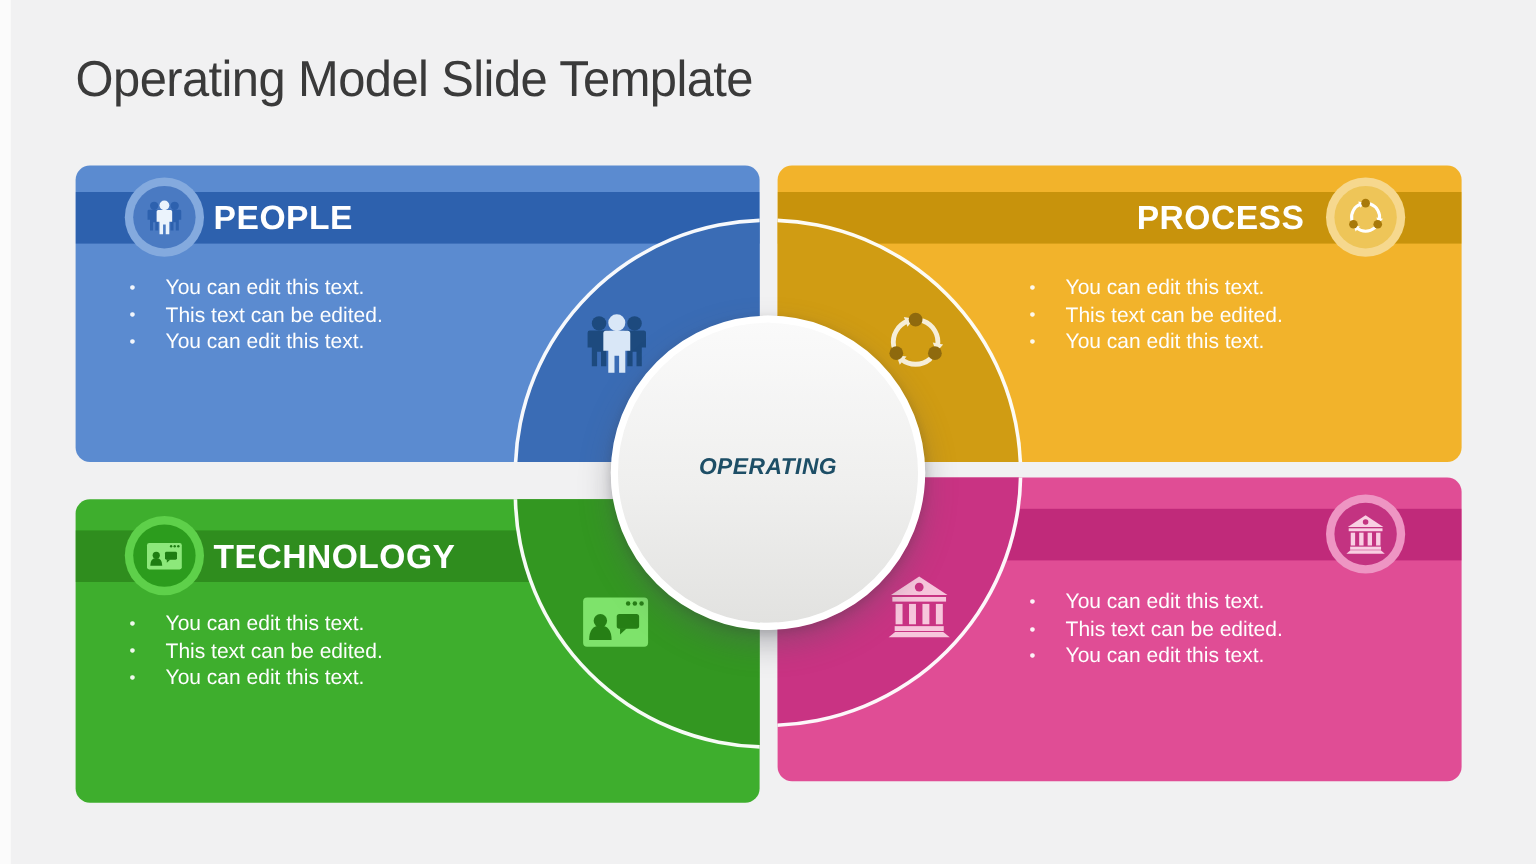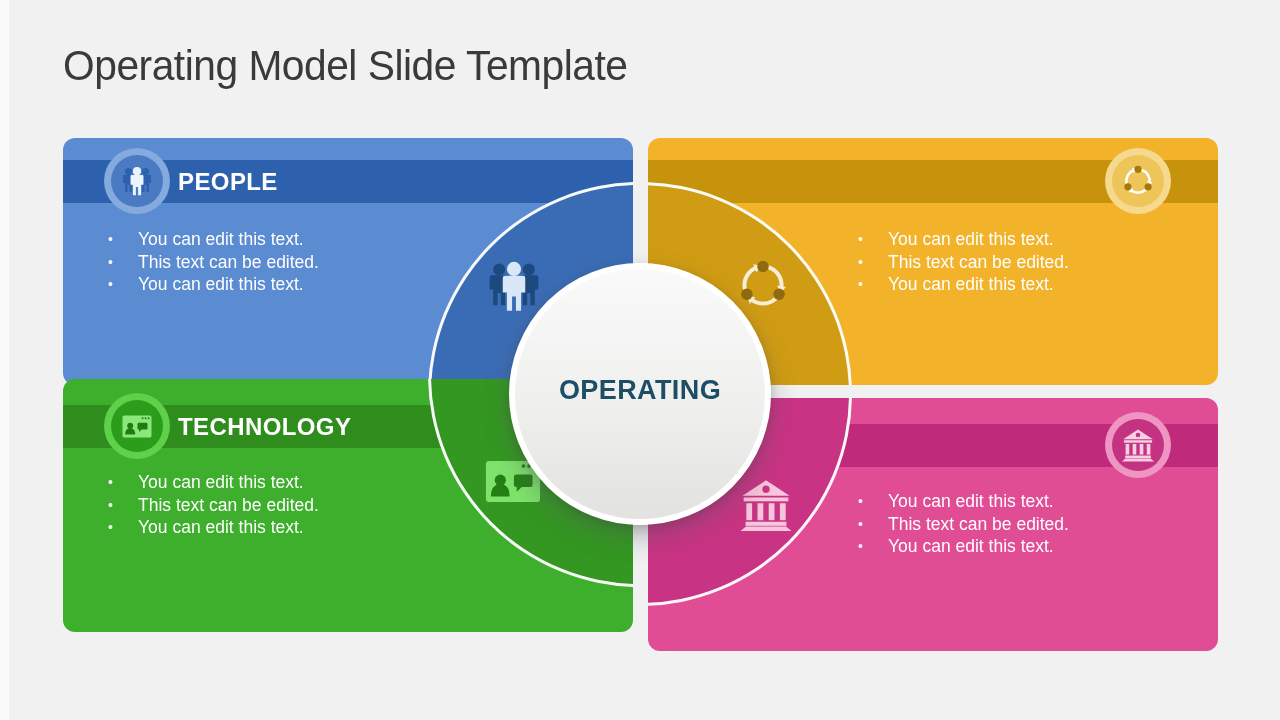--- a/index.html
+++ b/index.html
@@ -16,38 +16,38 @@
     position:absolute; left:63px; top:42px;
     font-size:42px; font-weight:500; color:#3a3a3a;
     letter-spacing:-0.5px; transform:scaleX(.97); transform-origin:left center;
     white-space:nowrap;
   }
 
   
   .card { position:absolute; border-radius:12px; overflow:hidden; background:var(--body); }
   .card-people      { left:63px;  top:138px; width:570px; height:247px; }
   .card-process     { left:648px; top:138px; width:570px; height:247px; }
-  .card-technology  { left:63px;  top:379px; width:570px; height:253px; }
+  .card-technology  { left:63px;  top:416px; width:570px; height:253px; }
   .card-governance  { left:648px; top:398px; width:570px; height:253px; }
 
   .band { position:absolute; left:0; right:0; height:43px; background:var(--band); }
   .row1 .band { top:22px; } .row2 .band { top:26px; }
 
   .disc {
     position:absolute; width:424px; height:424px; border-radius:50%;
     background:var(--disc); border:3px solid rgba(255,255,255,.96);
   }
   .card-people     .disc { left:365px;  top:44px; }
   .card-process    .disc { left:-220px; top:44px; }
   .card-technology .disc { left:365px;  top:-216px; }
   .card-governance .disc { left:-220px; top:-216px; }
 
   .band-title {
     position:absolute; height:43px; line-height:43px;
-    font-size:24px; font-weight:bold; color:#fff; letter-spacing:.4px;
+    font-size:28px; font-weight:bold; color:#fff; letter-spacing:.4px;
   }
   .row1 .band-title { top:22px; } .row2 .band-title { top:26px; }
   .t-left  .band-title { left:115px; }
   .t-right .band-title { right:131px; text-align:right; }
 
   .badge {
     position:absolute; width:66px; height:66px; border-radius:50%;
     background:var(--ring); display:flex; align-items:center; justify-content:center;
   }
   .t-left  .badge { left:41px; }  .t-right .badge { left:457px; }
@@ -84,22 +84,22 @@
   
   .center-circle {
     position:absolute; left:509px; top:263px; width:262px; height:262px;
     border-radius:50%; z-index:10;
     background:linear-gradient(180deg,#fafafa 0%,#efefee 55%,#e2e2e0 100%);
     border:6px solid #ffffff;
     box-shadow:0 12px 26px rgba(85,85,95,.38), 0 3px 8px rgba(0,0,0,.14);
     display:flex; flex-direction:column; align-items:center; justify-content:center;
   }
   .center-line {
-    font-size:27px; font-weight:bold; color:#1d4e66;
-    line-height:38px; letter-spacing:.4px; transform:translateY(-4px);
+    font-size:19px; font-weight:bold; color:#1d4e66;
+    line-height:38px; letter-spacing:.4px; transform:translateY(-4px);font-style:italic;
   }
   .hidden-defs { position:absolute; width:0; height:0; overflow:hidden; }
 </style>
 </head>
 <body>
 
 <svg class="hidden-defs" aria-hidden="true">
   <defs>
     <g id="person-shape">
       <circle cx="0" cy="-12.5" r="4.8"></circle>
@@ -191,20 +191,21 @@
           <use href="#icon-process"></use>
         </svg>
     </div>
     <div class="badge">
       <div class="badge-inner">
         <svg width="34" height="34">
             <use href="#icon-process"></use>
           </svg>
       </div>
     </div>
+    <div class="band-title">PROCESS</div>
     <div class="bullets">
       <div class="bullet-row">
           <span class="bullet-dot">•</span>
           <span class="bullet-text">You can edit this text.</span>
         </div>
       <div class="bullet-row">
           <span class="bullet-dot">•</span>
           <span class="bullet-text">This text can be edited.</span>
         </div>
       <div class="bullet-row">

